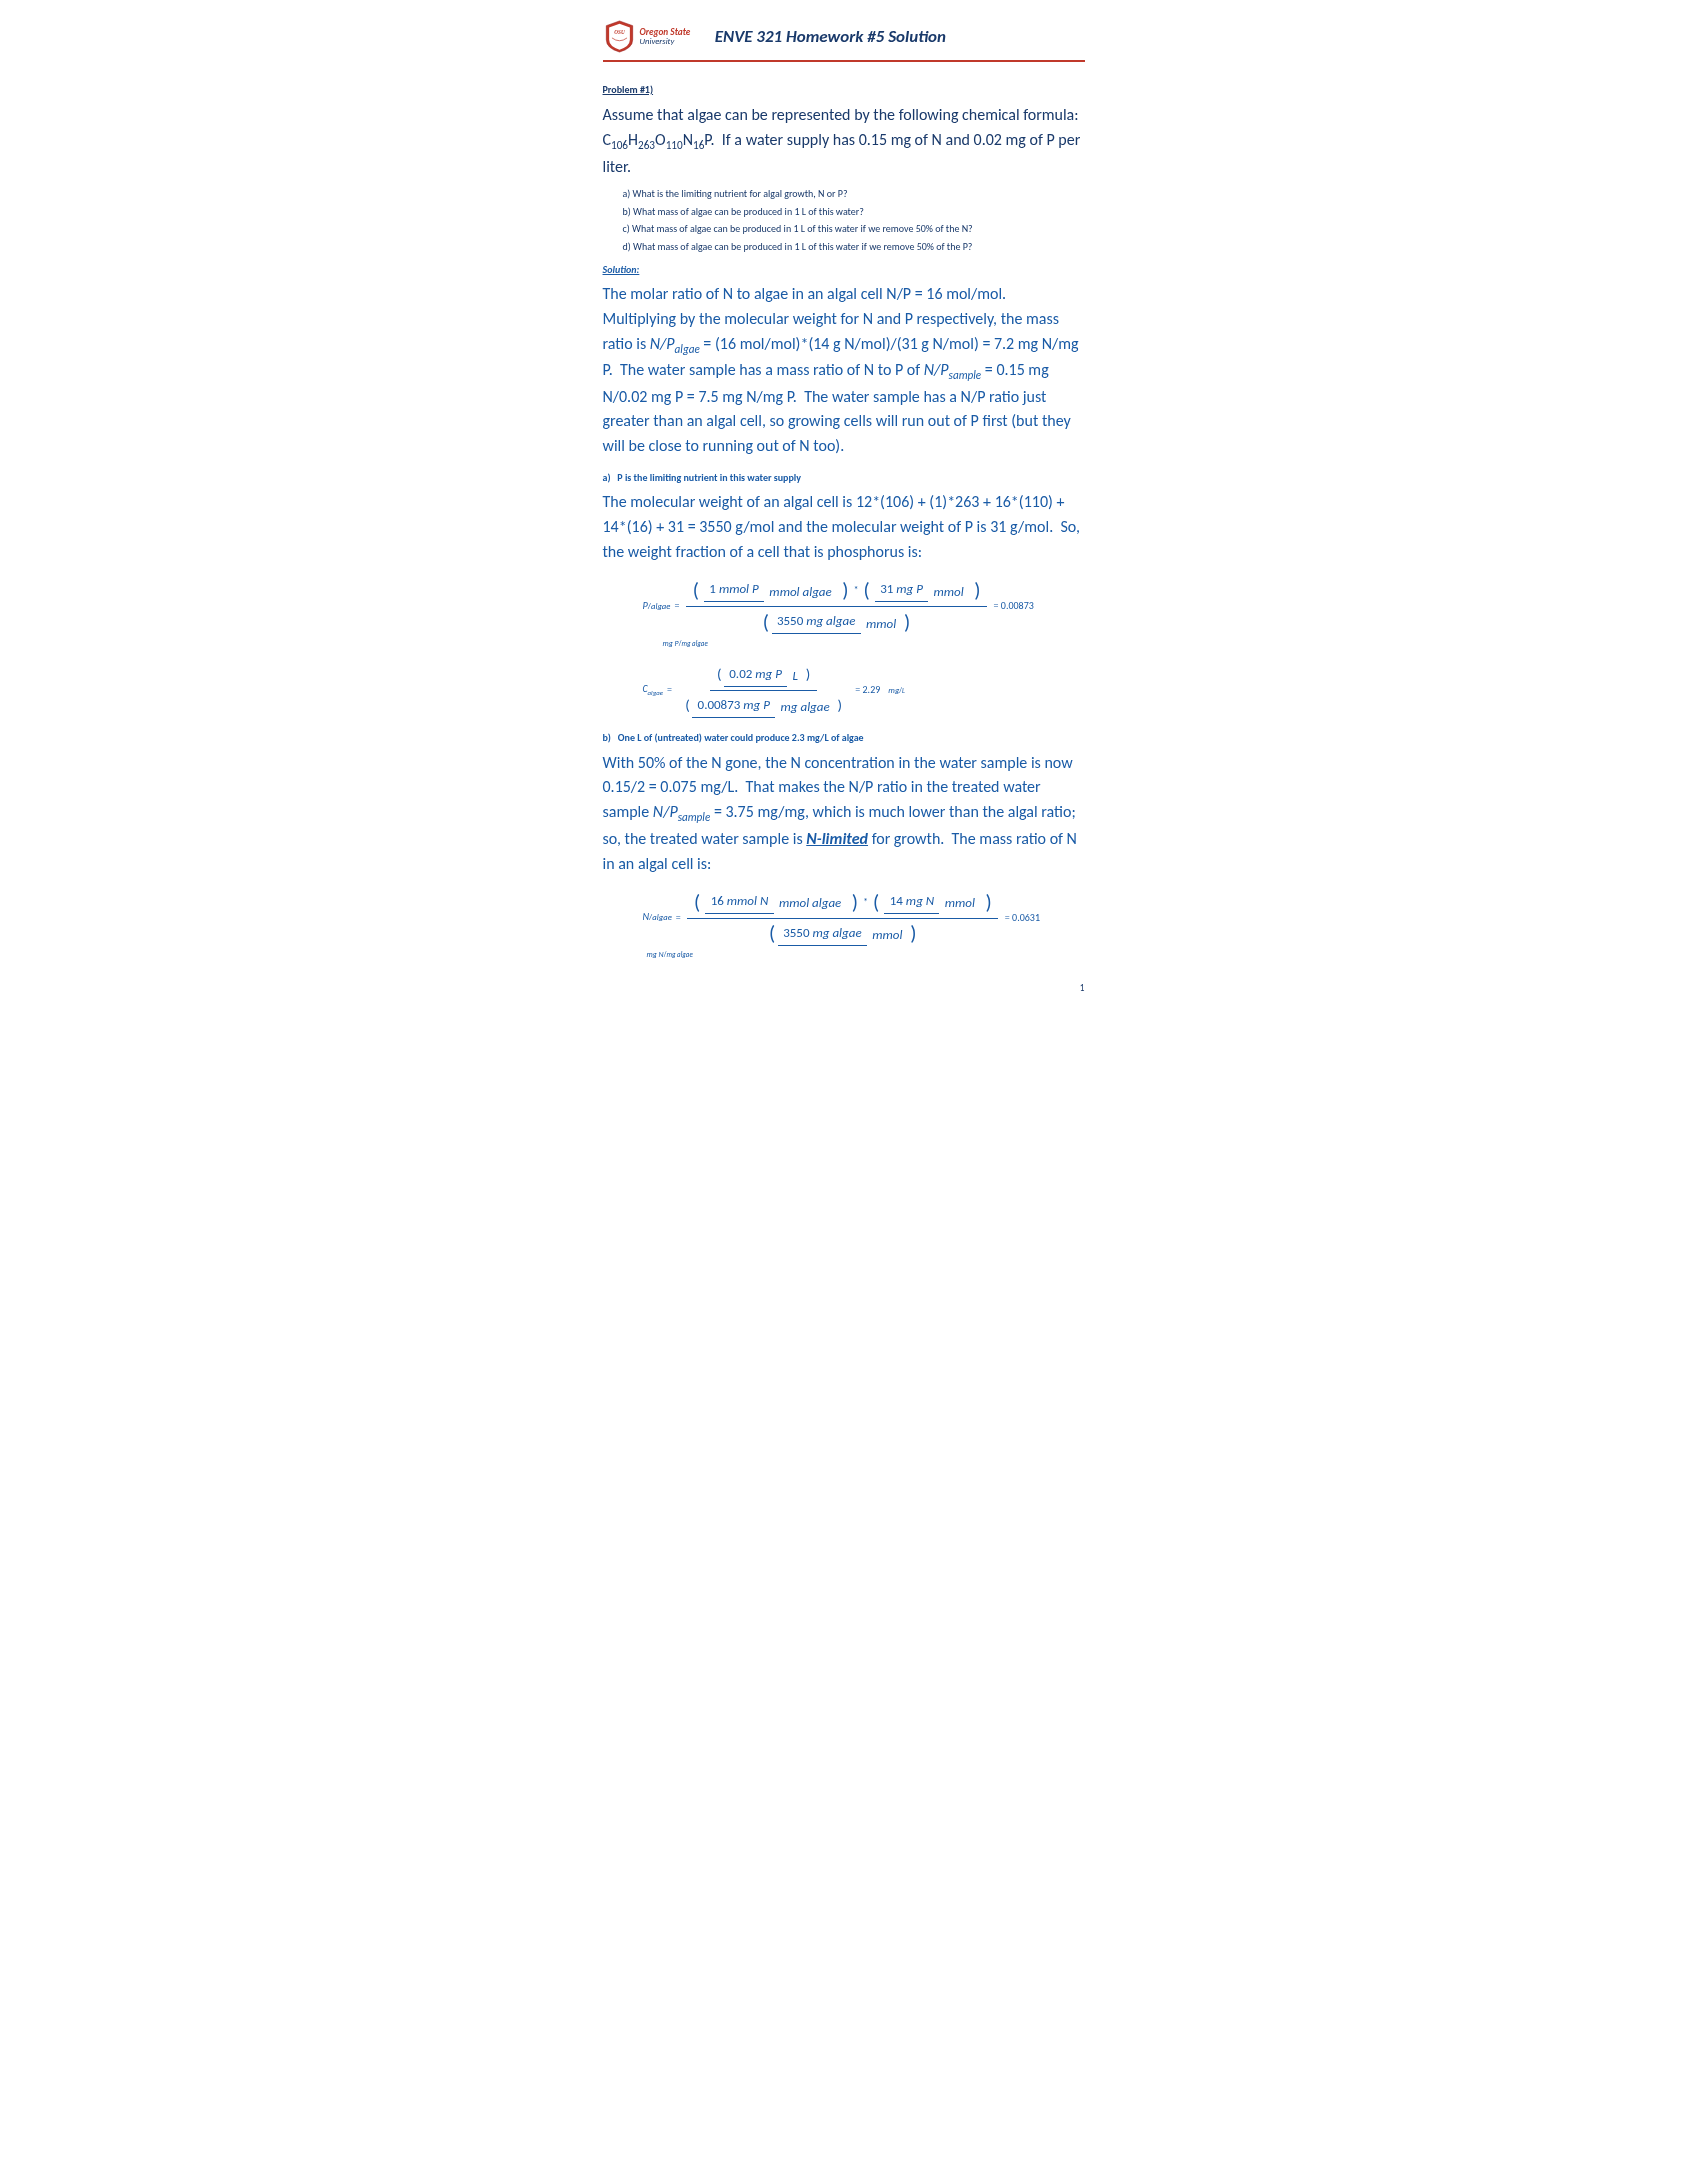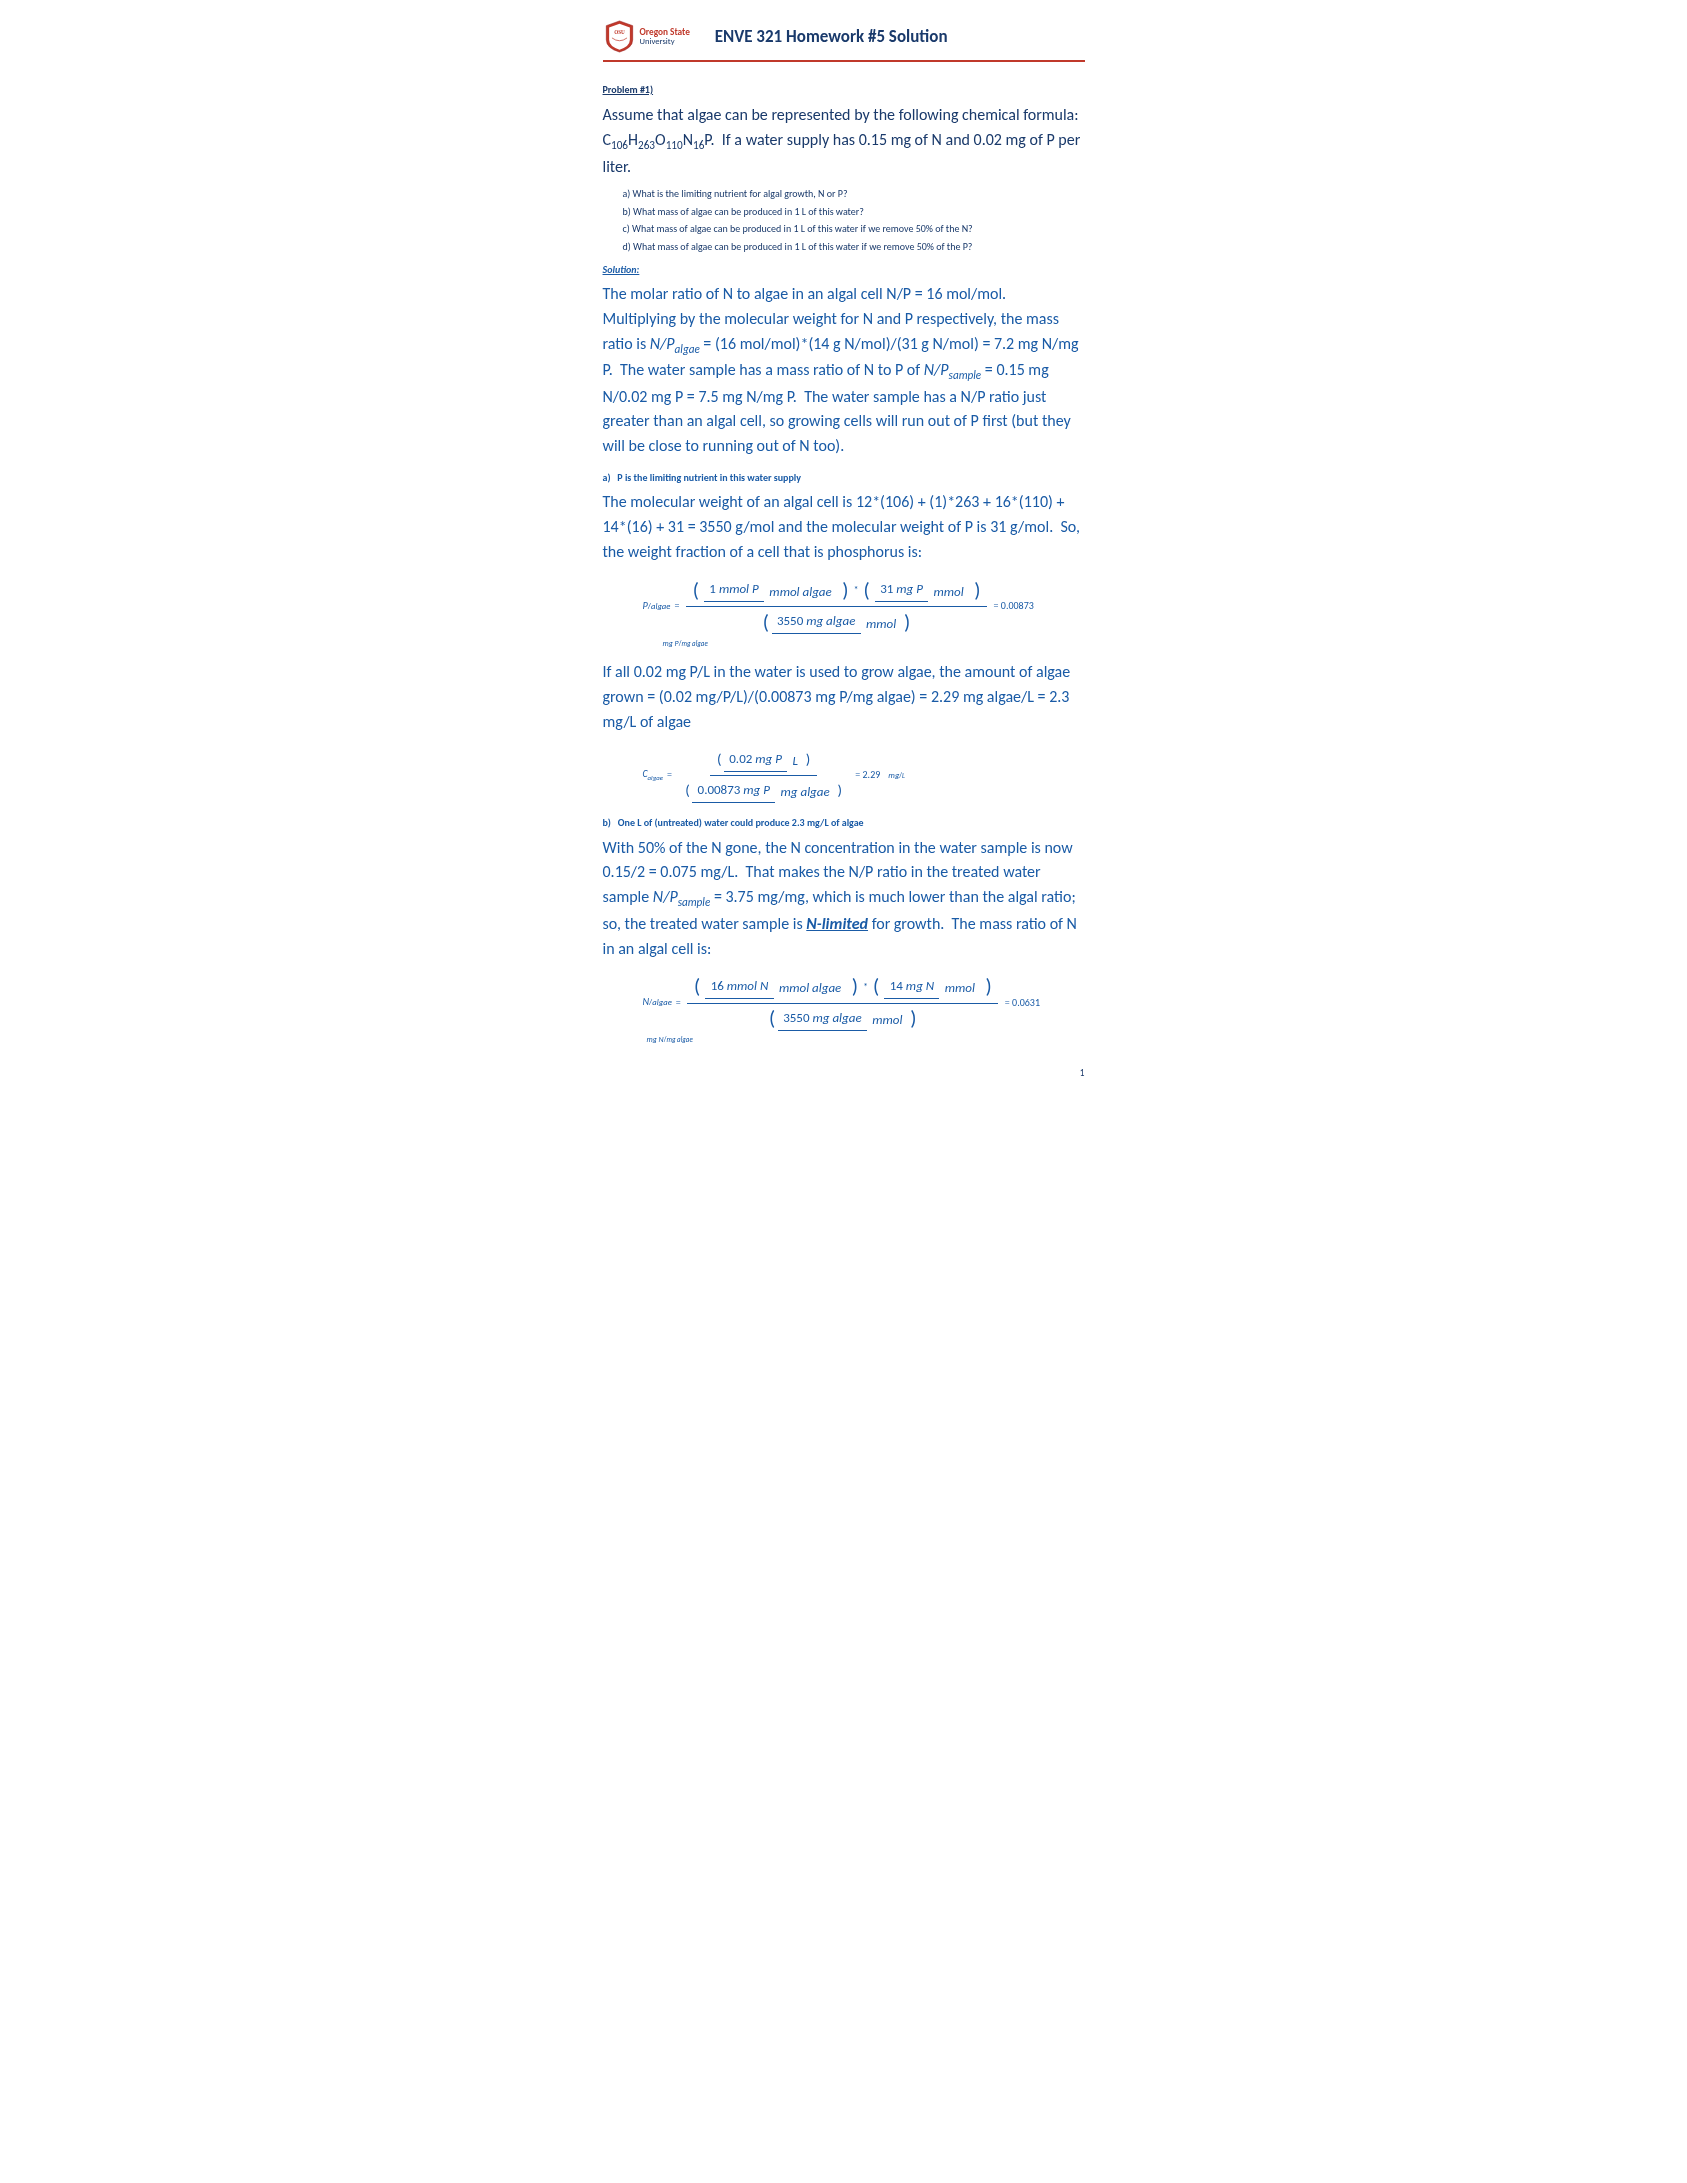--- a/index.html
+++ b/index.html
@@ -17,20 +17,21 @@
       background: #fff;
       color: #1a3a6b;
     }
     
     .header {
       display: flex;
       align-items: center;
       border-bottom: 2px solid #c0392b;
       padding-bottom: 6.6px;
       margin-bottom: 20px;
+      font-style: italic;
     }
     .logo-area {
       display: flex;
       align-items: center;
       margin-right: 13.2px;
       min-width: 99px;
     }
     .osu-text {
       display: flex;
       flex-direction: column;
@@ -238,23 +239,20 @@
             <span class="paren-big">)</span>
           </div>
         </div>
         <span class="formula-eq">= 0.00873</span>
         <span style="margin-left:20px;">
           <span class="italic" style="font-size:0.85em; vertical-align:middle;">mg P</span><span style="font-size:0.75em; vertical-align:middle;">/</span><span class="italic" style="font-size:0.75em; vertical-align:middle;">mg algae</span>
         </span>
       </div>
     </div>
 
-    <p class="blue-text">
-      If all 0.02 mg P/L in the water is used to grow algae, the amount of algae grown = (0.02 mg/P/L)/(0.00873 mg P/mg algae) = 2.29 mg algae/L = 2.3 mg/L of algae
-    </p>
 
     <div class="formula-block">
       <div class="formula-line">
         <span style="font-size:1.05em; color:#1a5ba6; vertical-align:middle;"><span class="italic">C</span><sub class="italic">algae</sub></span>
         <span class="formula-eq">=</span>
         <div style="display:inline-flex; flex-direction:column; align-items:center; vertical-align:middle; margin: 0 2.6px;">
           <div style="border-bottom: 1px solid #1a5ba6; padding: 2px 6.6px 3.3px 6.6px; text-align:center; display:flex; align-items:center;">
             <span class="paren-med">(</span>
             <div class="big-fraction">
               <div class="num">0.02 <span class="italic">mg P</span></div>

